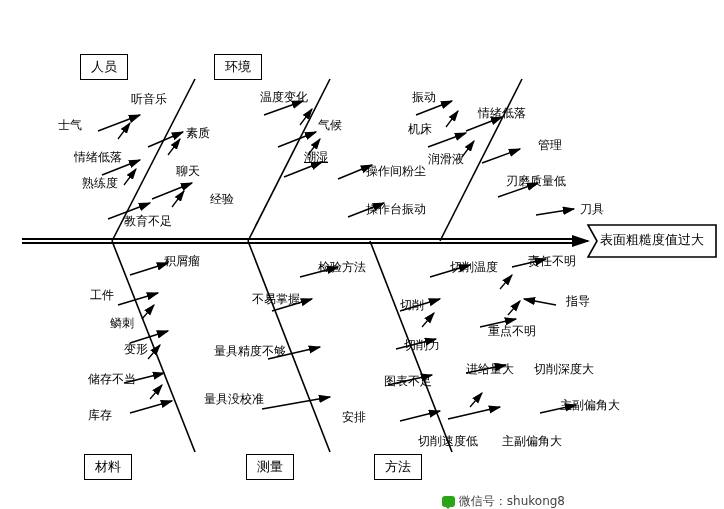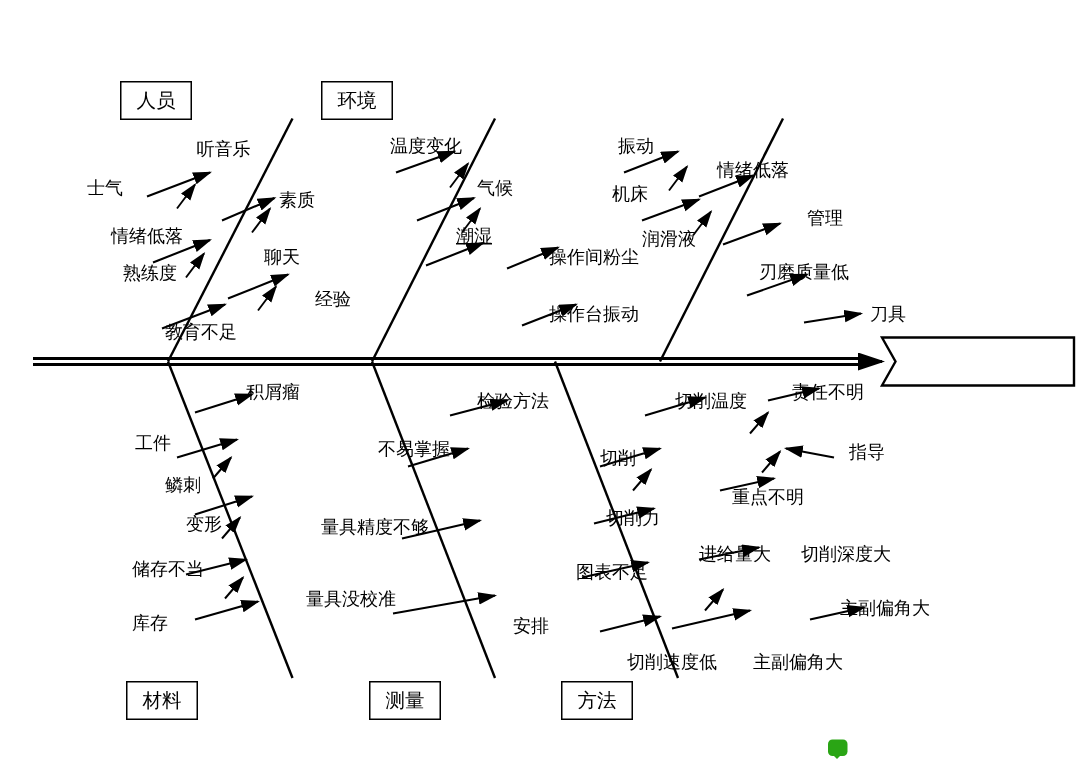--- a/index.html
+++ b/index.html
@@ -148,29 +148,30 @@
       <line x1="470" y1="380" x2="482" y2="366" marker-end="url(#arr)"></line>
     </g>
   </svg>
 
   <div class="boxlbl" style="left:80px;top:27px;">人员</div>
   <div class="boxlbl" style="left:214px;top:27px;">环境</div>
   <div class="boxlbl" style="left:84px;top:427px;">材料</div>
   <div class="boxlbl" style="left:246px;top:427px;">测量</div>
   <div class="boxlbl" style="left:374px;top:427px;">方法</div>
 
+  <div class="lbl" style="left:600px;top:206px;font-size:13px;">表面粗糙度值过大</div>
 
   <div class="lbl" style="left:131px;top:66px;">听音乐</div>
   <div class="lbl" style="left:58px;top:92px;">士气</div>
   <div class="lbl" style="left:186px;top:100px;">素质</div>
   <div class="lbl" style="left:74px;top:124px;">情绪低落</div>
   <div class="lbl" style="left:176px;top:138px;">聊天</div>
-  <div class="lbl" style="left:82px;top:150px;font-family:Liberation Mono, monospace;">熟练度</div>
+  <div class="lbl" style="left:82px;top:150px;">熟练度</div>
   <div class="lbl" style="left:210px;top:166px;">经验</div>
-  <div class="lbl" style="left:110px;top:188px;font-family:Liberation Serif, serif;">教育不足</div>
+  <div class="lbl" style="left:124px;top:188px;font-family:Liberation Serif, serif;">教育不足</div>
 
   <div class="lbl" style="left:260px;top:64px;text-align:center;">温度变化</div>
   <div class="lbl" style="left:318px;top:92px;">气候</div>
   <div class="lbl" style="left:304px;top:124px;text-decoration:underline;">潮湿</div>
   <div class="lbl" style="left:366px;top:138px;">操作间粉尘</div>
   <div class="lbl" style="left:366px;top:176px;">操作台振动</div>
 
   <div class="lbl" style="left:412px;top:64px;">振动</div>
   <div class="lbl" style="left:478px;top:80px;">情绪低落</div>
   <div class="lbl" style="left:408px;top:96px;">机床</div>
@@ -201,14 +202,15 @@
   <div class="lbl" style="left:534px;top:336px;">切削深度大</div>
   <div class="lbl" style="left:384px;top:348px;">图表不足</div>
   <div class="lbl" style="left:342px;top:384px;">安排</div>
   <div class="lbl" style="left:560px;top:372px;">主副偏角大</div>
   <div class="lbl" style="left:418px;top:408px;">切削速度低</div>
   <div class="lbl" style="left:502px;top:408px;">主副偏角大</div>
 
 
   <div id="watermark">
     <span class="wm-icon"></span>
+    <span>微信号：shukong8</span>
   </div>
 </div>
 
 </body></html>

